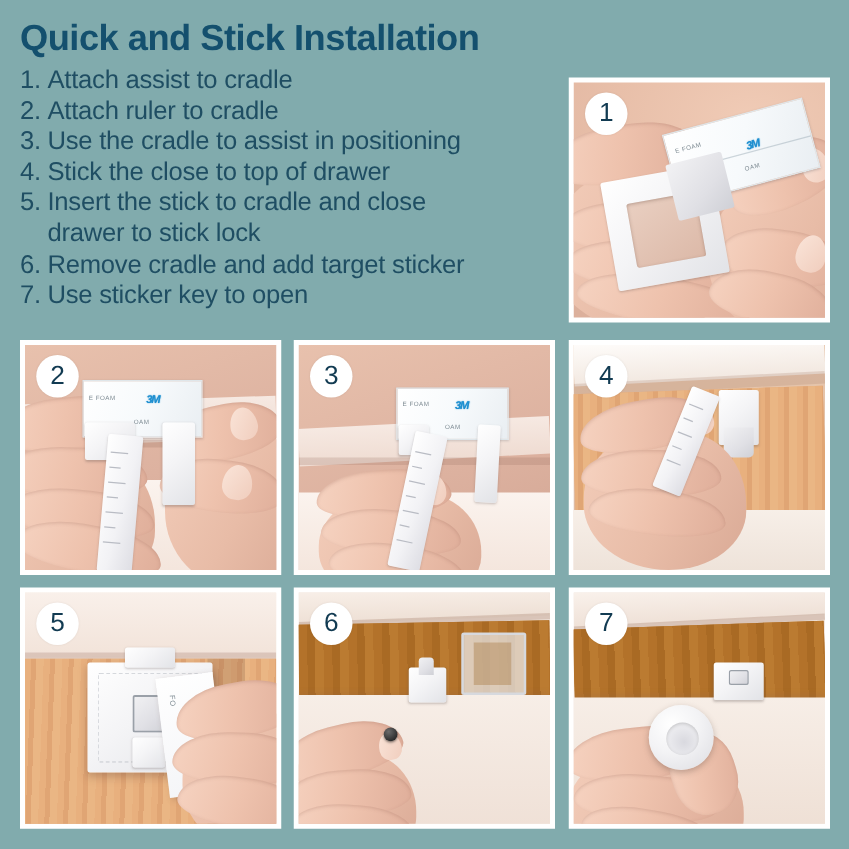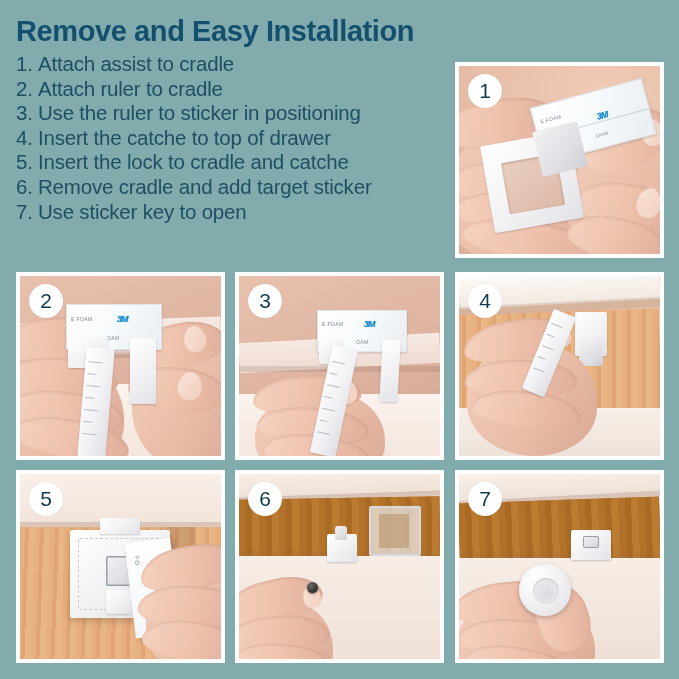--- a/index.html
+++ b/index.html
@@ -140,42 +140,46 @@
   .magkey-in{
     position:absolute; border-radius:50%;
     background:radial-gradient(circle at 55% 60%, #d9d9df 0%, #eeeef1 70%);
     box-shadow:inset 0 1px 3px rgba(0,0,0,.18);
   }
 </style>
 </head>
 <body style="background: rgb(129, 171, 173);">
 
 <div id="header">
-  <h1 id="title" style="color: rgb(20, 80, 110);">Remove and Easy Installation</h1>
+  <h1 id="title" style="color: rgb(20, 80, 110);">Quick and Stick Installation</h1>
 
   <ul id="steps" style="color: rgb(31, 78, 99);">
     <li>
       <span class="num">1.</span>
       <span class="txt">Attach assist to cradle</span>
     </li>
     <li>
       <span class="num">2.</span>
       <span class="txt">Attach ruler to cradle</span>
     </li>
     <li>
       <span class="num">3.</span>
-      <span class="txt">Use the ruler to sticker in positioning</span>
+      <span class="txt">Use the cradle to assist in positioning</span>
     </li>
     <li>
       <span class="num">4.</span>
-      <span class="txt">Insert the catche to top of drawer</span>
+      <span class="txt">Stick the close to top of drawer</span>
     </li>
     <li>
       <span class="num">5.</span>
-      <span class="txt">Insert the lock to cradle and catche</span>
+      <span class="txt">Insert the stick to cradle and close</span>
+    </li>
+    <li class="cont">
+      <span class="num"></span>
+      <span class="txt">drawer to stick lock</span>
     </li>
     <li>
       <span class="num">6.</span>
       <span class="txt">Remove cradle and add target sticker</span>
     </li>
     <li>
       <span class="num">7.</span>
       <span class="txt">Use sticker key to open</span>
     </li>
   </ul>

